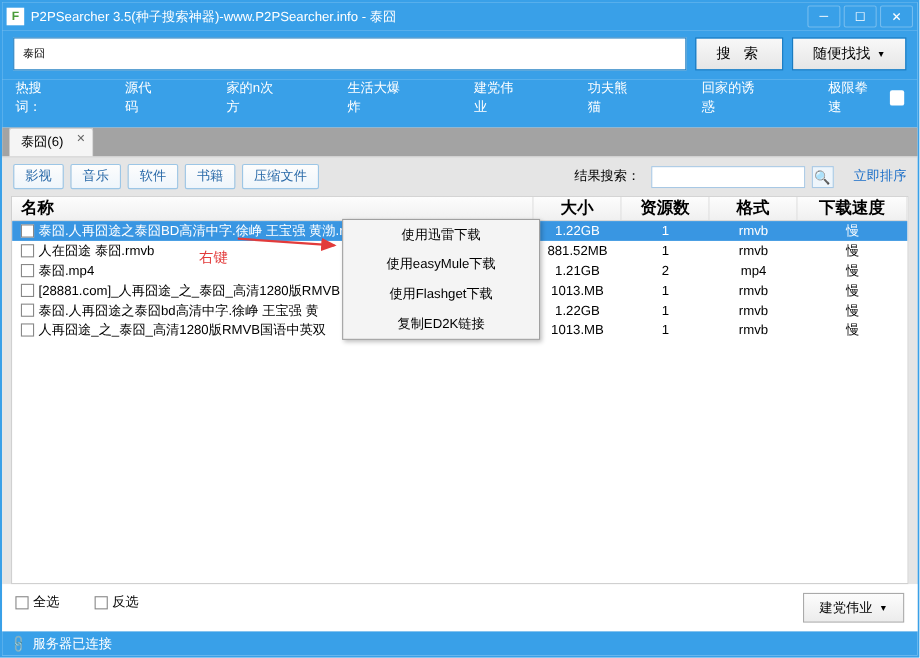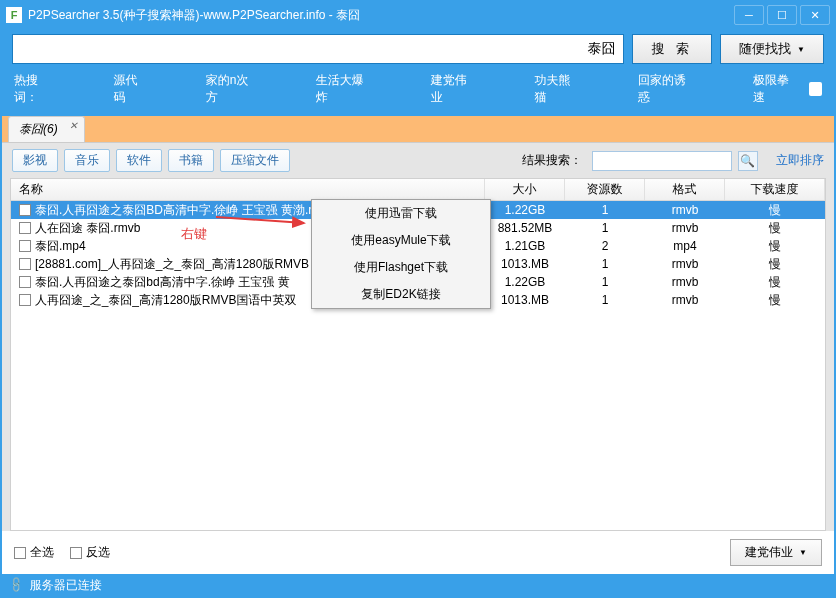--- a/index.html
+++ b/index.html
@@ -4,56 +4,56 @@
 <style>
 * { margin: 0; padding: 0; box-sizing: border-box; }
 body { font-family: "Microsoft YaHei", SimSun, Arial, sans-serif; font-size: 12px; background: #fff; }
 .window { width: 836px; height: 598px; border: 2px solid #39a0e8; display: flex; flex-direction: column; position: relative; }
 .titlebar { height: 26px; background: #39a0e8; display: flex; align-items: center; padding: 0 4px; color: #fff; }
 .app-icon { width: 16px; height: 16px; background: #fff; color: #4a9c3a; font-weight: bold; display: flex; align-items: center; justify-content: center; font-size: 11px; margin-right: 6px; }
 .title { flex: 1; font-size: 12px; }
 .winbtns { display: flex; gap: 0; }
 .winbtn { width: 30px; height: 20px; display: flex; align-items: center; justify-content: center; cursor: pointer; color: #fff; border: 1px solid rgba(255,255,255,0.3); border-radius: 2px; margin-left: 3px; font-size: 11px; }
 .searchbar { background: #39a0e8; padding: 6px 10px 8px; display: flex; gap: 8px; align-items: center; }
-.search-input { flex: 1; height: 30px; border: 1px solid #1a7bc0; padding: 0 8px; font-size: 14px; background: #fff; text-align: right; }
+.search-input { flex: 1; height: 30px; border: 1px solid #1a7bc0; padding: 0 8px; font-size: 10px; background: #fff; }
 .btn-search, .btn-random { height: 30px; padding: 0 18px; background: linear-gradient(#f8f8f8,#e6e6e6); border: 1px solid #1a7bc0; cursor: pointer; font-size: 13px; letter-spacing: 4px; }
 .btn-random { letter-spacing: 0; display: flex; align-items: center; gap: 6px; }
 .hotwords { background: #39a0e8; padding: 0 12px 10px; color: #fff; font-size: 12px; display: flex; align-items: center; gap: 6px; }
 .hotwords a { color: #fff; text-decoration: none; margin-right: 4px; cursor: pointer; margin-left: 48px; }
 .hotwords-refresh { width: 14px; height: 14px; display: inline-block; background: #fff; border-radius: 2px; }
-.tabrow { background: #fdba74; padding: 0 6px; display: flex; align-items: flex-end; font-style: italic; }
+.tabrow { background: #a3a3a3; padding: 0 6px; display: flex; align-items: flex-end; }
 .tab { background: #f5f5f5; border: 1px solid #ccc; border-bottom: none; padding: 4px 26px 4px 10px; font-size: 12px; position: relative; border-radius: 3px 3px 0 0; }
 .tab-close { position: absolute; right: 6px; top: 3px; font-size: 10px; color: #666; cursor: pointer; }
 .content { flex: 1; background: #e5e5e5; display: flex; flex-direction: column; border-top: 1px solid #ccc; }
 .filterrow { padding: 6px 10px; display: flex; align-items: center; gap: 6px; }
 .filterbtn { padding: 2px 10px; border: 1px solid #9cc6e6; background: linear-gradient(#fdfdfd,#eef5fb); color: #2a6aa8; cursor: pointer; border-radius: 2px; font-size: 12px; }
 .spacer { flex: 1; }
 .result-label { font-size: 12px; margin-right: 4px; }
 .result-input { width: 140px; height: 20px; border: 1px solid #a8c8e4; padding: 0 4px; }
 .mag { width: 20px; height: 20px; border: 1px solid #a8c8e4; background: #eef5fb; display: flex; align-items: center; justify-content: center; cursor: pointer; color: #2a6aa8; }
 .sortlink { color: #1a6ec8; margin-left: 12px; cursor: pointer; font-size: 12px; }
 .table { flex: 1; border: 1px solid #d0d0d0; margin: 0 8px; overflow: hidden; position: relative; background: #fff; }
 .thead { display: flex; background: linear-gradient(#fdfdfd,#f0f0f0); border-bottom: 1px solid #d8d8d8; height: 22px; align-items: center; }
-.th { border-right: 1px solid #e0e0e0; padding: 0 8px; font-size: 12px; height: 100%; display: flex; align-items: center; }
+.th { border-right: 1px solid #e0e0e0; padding: 0 8px; font-size: 15px; height: 100%; display: flex; align-items: center; font-weight: bold; }
 .c-name { flex: 1; }
 .c-size { width: 80px; justify-content: center; }
 .c-src { width: 80px; justify-content: center; }
 .c-fmt { width: 80px; justify-content: center; }
 .c-spd { width: 100px; justify-content: center; }
 .tbody { }
 .tr { display: flex; height: 18px; align-items: center; font-size: 12px; }
 .tr.selected { background: #3996e2; color: #fff; }
 .td { padding: 0 8px; display: flex; align-items: center; height: 100%; }
 .td.c-name { gap: 4px; overflow: hidden; white-space: nowrap; }
 .chk { width: 12px; height: 12px; border: 1px solid #888; background: #fff; flex-shrink: 0; }
 .annot { position: absolute; left: 170px; top: 46px; color: #e23b3b; font-size: 13px; pointer-events: none; }
 .arrow-svg { position: absolute; left: 205px; top: 30px; pointer-events: none; }
 .ctxmenu { position: absolute; left: 300px; top: 20px; width: 180px; background: #f4f4f4; border: 1px solid #a0a0a0; box-shadow: 2px 2px 4px rgba(0,0,0,0.25); }
 .ctxitem { padding: 5px 14px; font-size: 12px; cursor: pointer; color: #000; text-align: center; }
-.footer { padding: 8px 12px; display: flex; align-items: center; gap: 16px; background:#fff; }
+.footer { padding: 8px 12px; display: flex; align-items: flex-start; gap: 32px; background:#fff; }
 .chkwrap { display: flex; align-items: center; gap: 4px; font-size: 12px; cursor: pointer; }
 .btn-download { padding: 4px 14px; border: 1px solid #aaa; background: linear-gradient(#fcfcfc,#ececec); cursor: pointer; font-size: 12px; display: flex; align-items: center; gap: 6px; }
 .statusbar { height: 22px; background: #39a0e8; color: #fff; display: flex; align-items: center; padding: 0 8px; gap: 6px; font-size: 12px; }
 .link-icon { transform: rotate(-45deg); font-size: 11px; }
 .dd-caret { font-size: 8px; }
 </style>
 </head>
 <body>
 
 <div class="window">

